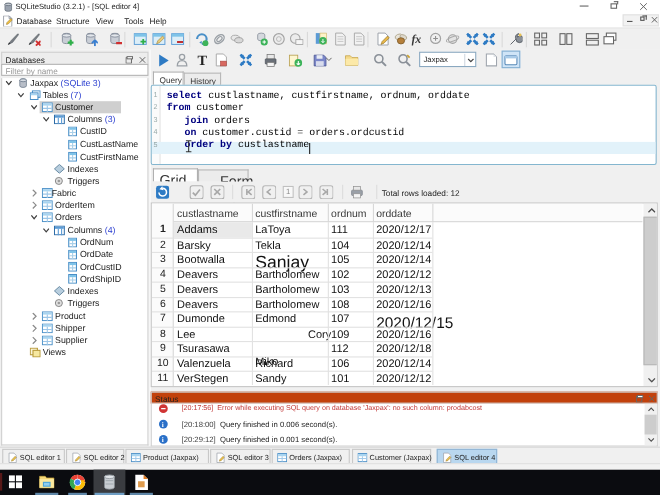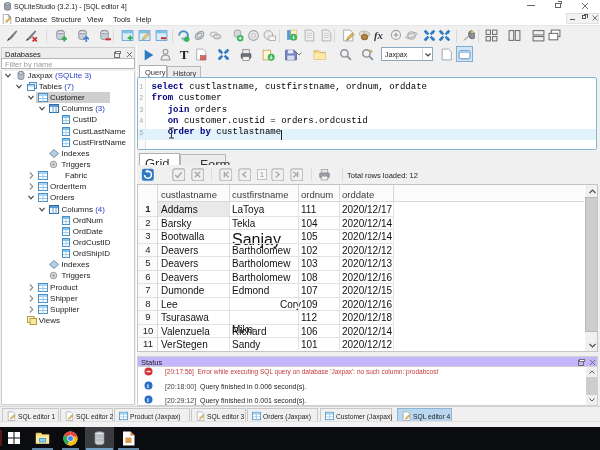--- a/index.html
+++ b/index.html
@@ -316,21 +316,21 @@
           </svg>
           <span class="abs" style="left:59.4px;top:1px;white-space:nowrap;">Triggers</span>
         </div>
 <div class="abs" style="left:0;top:99.1px;width:133px;height:11px;">
           <svg class="ico" style="left:26.6px;top:2px" width="5" height="7" viewBox="0 0 5 7">
             <path d="M0.8 0.5 L3.8 3.5 L0.8 6.5" fill="none" stroke="#8a8a8a" stroke-width="1.1"></path>
           </svg>
           <svg class="ico" style="left:36.1px;top:1px" width="10" height="9" viewBox="0 0 10 9">
             <use href="#i-tbl"></use>
           </svg>
-          <span class="abs" style="left:52px;top:1px;white-space:nowrap;padding-left:11px;">Fabric</span>
+          <span class="abs" style="left:34px;top:1px;white-space:nowrap;padding-left:11px;">Fabric</span>
         </div>
 <div class="abs" style="left:0;top:110.2px;width:133px;height:11px;">
           <svg class="ico" style="left:26.6px;top:2px" width="5" height="7" viewBox="0 0 5 7">
             <path d="M0.8 0.5 L3.8 3.5 L0.8 6.5" fill="none" stroke="#8a8a8a" stroke-width="1.1"></path>
           </svg>
           <svg class="ico" style="left:36.1px;top:1px" width="10" height="9" viewBox="0 0 10 9">
             <use href="#i-tbl"></use>
           </svg>
           <span class="abs" style="left:48.1px;top:1px;white-space:nowrap;">OrderItem</span>
         </div>
@@ -612,21 +612,21 @@
 <div class="abs" style="left:0;top:84.5px;width:20px;height:13.5px;font-size:9.5px;font-weight:normal;color:#222;text-align:center;line-height:13.5px;">6</div>
 <span class="abs" style="left:23px;top:86.7px;font-size:10px;color:#111;">Deavers</span>
 <span class="abs" style="left:94px;top:86.7px;font-size:10px;color:#111;">Bartholomew</span>
 <span class="abs" style="left:163px;top:86.7px;font-size:10px;color:#111;">108</span>
 <span class="abs" style="left:204px;top:86.7px;font-size:10px;color:#111;">2020/12/16</span>
 <div class="abs" style="left:0;top:98.0px;width:254.5px;height:1px;background:#e2e2e2;"></div>
 <div class="abs" style="left:0;top:98.0px;width:20px;height:13.5px;font-size:9.5px;font-weight:normal;color:#222;text-align:center;line-height:13.5px;">7</div>
 <span class="abs" style="left:23px;top:100.2px;font-size:10px;color:#111;">Dumonde</span>
 <span class="abs" style="left:94px;top:100.2px;font-size:10px;color:#111;">Edmond</span>
 <span class="abs" style="left:163px;top:100.2px;font-size:10px;color:#111;">107</span>
-<span class="abs" style="left:204px;top:100.2px;font-size:10px;color:#111;">2020/12/15</span>
+<span class="abs" style="left:204px;top:100.2px;font-size:14px;color:#111;">2020/12/15</span>
 <div class="abs" style="left:0;top:111.5px;width:254.5px;height:1px;background:#e2e2e2;"></div>
 <div class="abs" style="left:0;top:111.5px;width:20px;height:13.5px;font-size:9.5px;font-weight:normal;color:#222;text-align:center;line-height:13.5px;">8</div>
 <span class="abs" style="left:23px;top:113.7px;font-size:10px;color:#111;">Lee</span>
 <span class="abs" style="left:94px;top:113.7px;font-size:10px;color:#111;margin-left:48px;">Cory</span>
 <span class="abs" style="left:163px;top:113.7px;font-size:10px;color:#111;">109</span>
 <span class="abs" style="left:204px;top:113.7px;font-size:10px;color:#111;">2020/12/16</span>
 <div class="abs" style="left:0;top:125.0px;width:254.5px;height:1px;background:#e2e2e2;"></div>
 <div class="abs" style="left:0;top:125.0px;width:20px;height:13.5px;font-size:9.5px;font-weight:normal;color:#222;text-align:center;line-height:13.5px;">9</div>
 <span class="abs" style="left:23px;top:127.2px;font-size:10px;color:#111;">Tsurasawa</span>
 <span class="abs" style="left:94px;top:127.2px;font-size:10px;color:#111;margin-top:12px;">Miko</span>
@@ -653,21 +653,21 @@
 <svg class="ico" style="left:3.5px;top:4px" width="7" height="5" viewBox="0 0 7 5">
             <path d="M0.5 4 L3.5 1 L6.5 4" fill="none" stroke="#505050" stroke-width="1.2"></path>
           </svg>
 <div class="abs" style="left:0;top:12px;width:13px;height:135px;background:#cdcdcd;border:1px solid #b8b8b8;"></div>
 <svg class="ico" style="left:3.5px;top:158px" width="7" height="5" viewBox="0 0 7 5">
             <path d="M0.5 1 L3.5 4 L6.5 1" fill="none" stroke="#505050" stroke-width="1.2"></path>
           </svg>
 </div>
 </div>
 <div class="abs" style="left:0;top:311px;width:461px;height:50px;">
-<div class="abs" style="left:0;top:0;width:461px;height:11px;background:#c4b5fd;border:1px solid #cfcfcf;">
+<div class="abs" style="left:0;top:0;width:461px;height:11px;background:#c2410c;border:1px solid #cfcfcf;">
 <span class="abs" style="left:3px;top:1px;font-size:7.5px;color:#222;">Status</span>
 <svg class="ico" style="left:440px;top:2px" width="7" height="7" viewBox="0 0 7 7">
             <rect x="0.5" y="1.5" width="5" height="5" fill="none" stroke="#666" stroke-width="0.9"></rect>
             <rect x="1.5" y="0.5" width="5" height="2" fill="#fff" stroke="#666" stroke-width="0.9"></rect>
           </svg>
 <svg class="ico" style="left:451px;top:2px" width="7" height="7" viewBox="0 0 7 7">
             <path d="M1 1 L6 6 M6 1 L1 6" stroke="#646464" stroke-width="0.9"></path>
           </svg>
 </div>
 <div class="abs" style="left:0;top:11px;width:461px;height:39px;background:#fff;border:1px solid #cfcfcf;border-top:none;overflow:hidden;">

